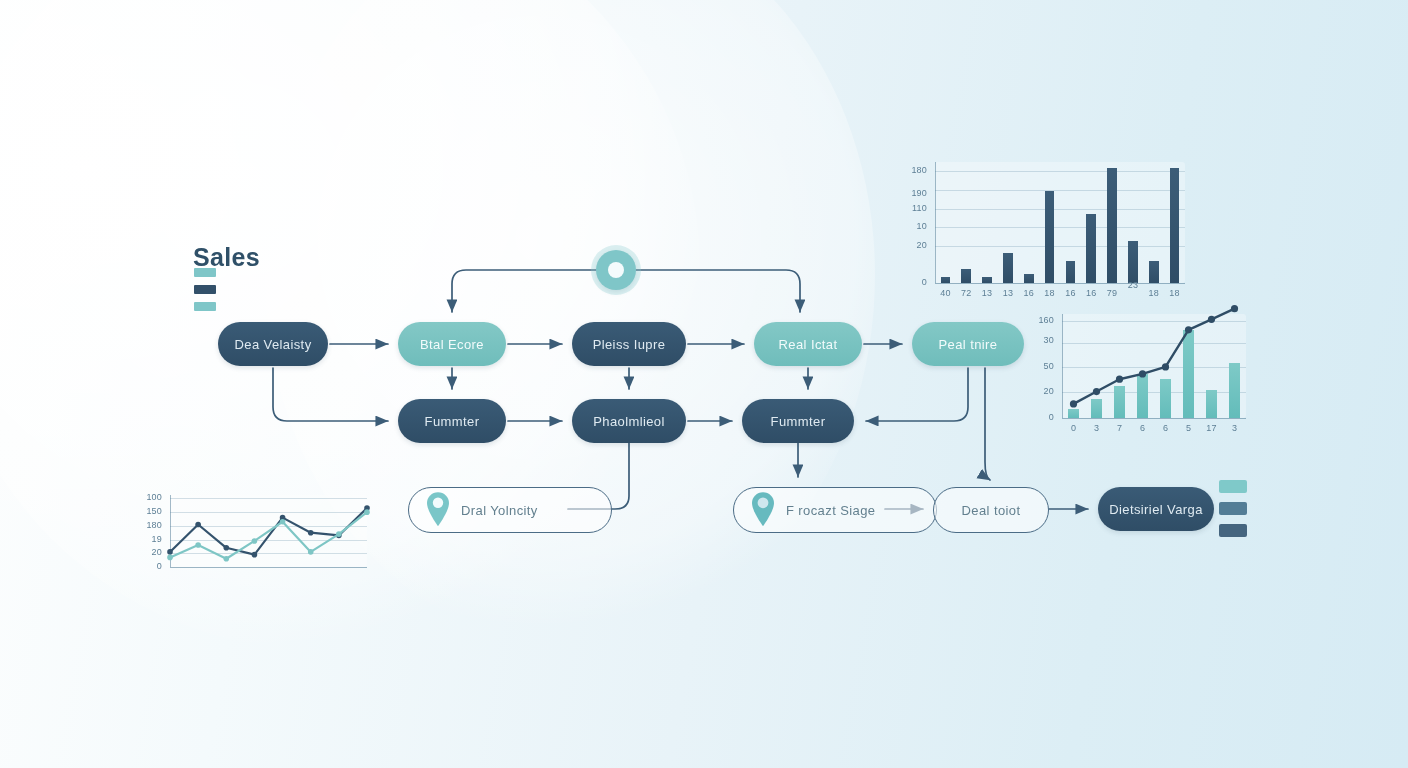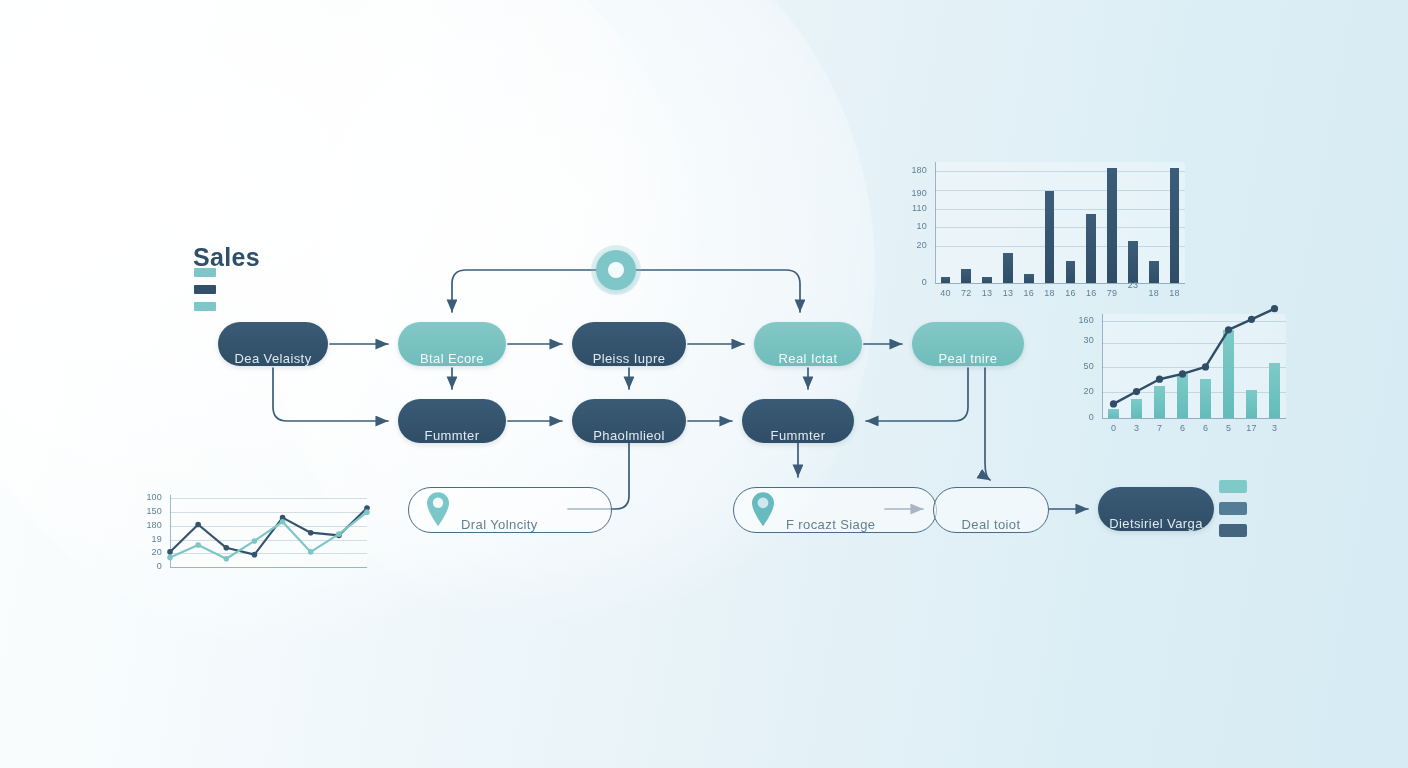--- a/index.html
+++ b/index.html
@@ -31,21 +31,21 @@
     position:absolute;left:193px;top:243px;
     font-size:25px;font-weight:bold;color:#2f5068;letter-spacing:.3px;
   }
   .legend-left{position:absolute;left:194px;top:268px;}
   .legend-left .sw{width:22px;height:9px;margin-bottom:8px;border-radius:1px;}
   .legend-right{position:absolute;left:1219px;top:480px;}
   .legend-right .sw{width:28px;height:13px;margin-bottom:9px;border-radius:2px;}
 
   
   .node{
-    position:absolute;display:flex;align-items:flex-end;justify-content:center;
+    position:absolute;display:flex;align-items:center;justify-content:center;
     border-radius:28px;color:#eaf4f7;font-size:13px;letter-spacing:.4px;
     box-shadow:0 2px 5px rgba(40,70,95,.14);
     white-space:nowrap;
   }
   .node.dark{background:linear-gradient(180deg,#3a5b76 0%,#2f4d66 100%);color:#dfeaf1;}
   .node.teal{background:linear-gradient(180deg,#83c8c6 0%,#6fbdbb 100%);color:#f2fbfb;}
   .node.outline{
     background:rgba(255,255,255,.55);border:1.4px solid #4b6c86;color:#63808f;
     box-shadow:none;
   }
@@ -233,21 +233,21 @@
       <div class="bar navy" style="left: 204.292px; top: 17.5846px; width: 9.58333px; height: 115.415px;"></div>
       <div class="xlabel" style="left: 198.667px; top: 138px; width: 20.8333px;">79</div>
       <div class="bar navy" style="left: 225.125px; top: 90.8051px; width: 9.58333px; height: 42.1949px;"></div>
       <div class="xlabel" style="left: 219.5px; top: 130px; width: 20.8333px;">23</div>
       <div class="bar navy" style="left: 245.958px; top: 111.282px; width: 9.58333px; height: 21.7179px;"></div>
       <div class="xlabel" style="left: 240.333px; top: 138px; width: 20.8333px;">18</div>
       <div class="bar navy" style="left: 266.792px; top: 17.5846px; width: 9.58333px; height: 115.415px;"></div>
       <div class="xlabel" style="left: 261.167px; top: 138px; width: 20.8333px;">18</div>
     </div>
 
-  <div class="chart" id="chart-mid-right" style="left:1032px;top:300px;width:222px;height:140px;margin-left:40px;">
+  <div class="chart" id="chart-mid-right" style="left:1032px;top:300px;width:222px;height:140px;">
       <div class="chart-bg" style="left: 30px; top: 14px; width: 184px; height: 104px;"></div>
       <div class="grid" style="left: 30px; top: 21.0508px; width: 184px;"></div>
       <div class="axlabel" style="left: 0px; top: 15.0508px; width: 22px;">160</div>
       <div class="grid" style="left: 30px; top: 43.0847px; width: 184px;"></div>
       <div class="axlabel" style="left: 0px; top: 35px; width: 22px;">30</div>
       <div class="grid" style="left: 30px; top: 66.8814px; width: 184px;"></div>
       <div class="axlabel" style="left: 0px; top: 60.8814px; width: 22px;">50</div>
       <div class="grid" style="left: 30px; top: 91.5593px; width: 184px;"></div>
       <div class="axlabel" style="left: 0px; top: 85.5593px; width: 22px;">20</div>
       <div class="grid" style="left: 30px; top: 118px; width: 184px;"></div>

